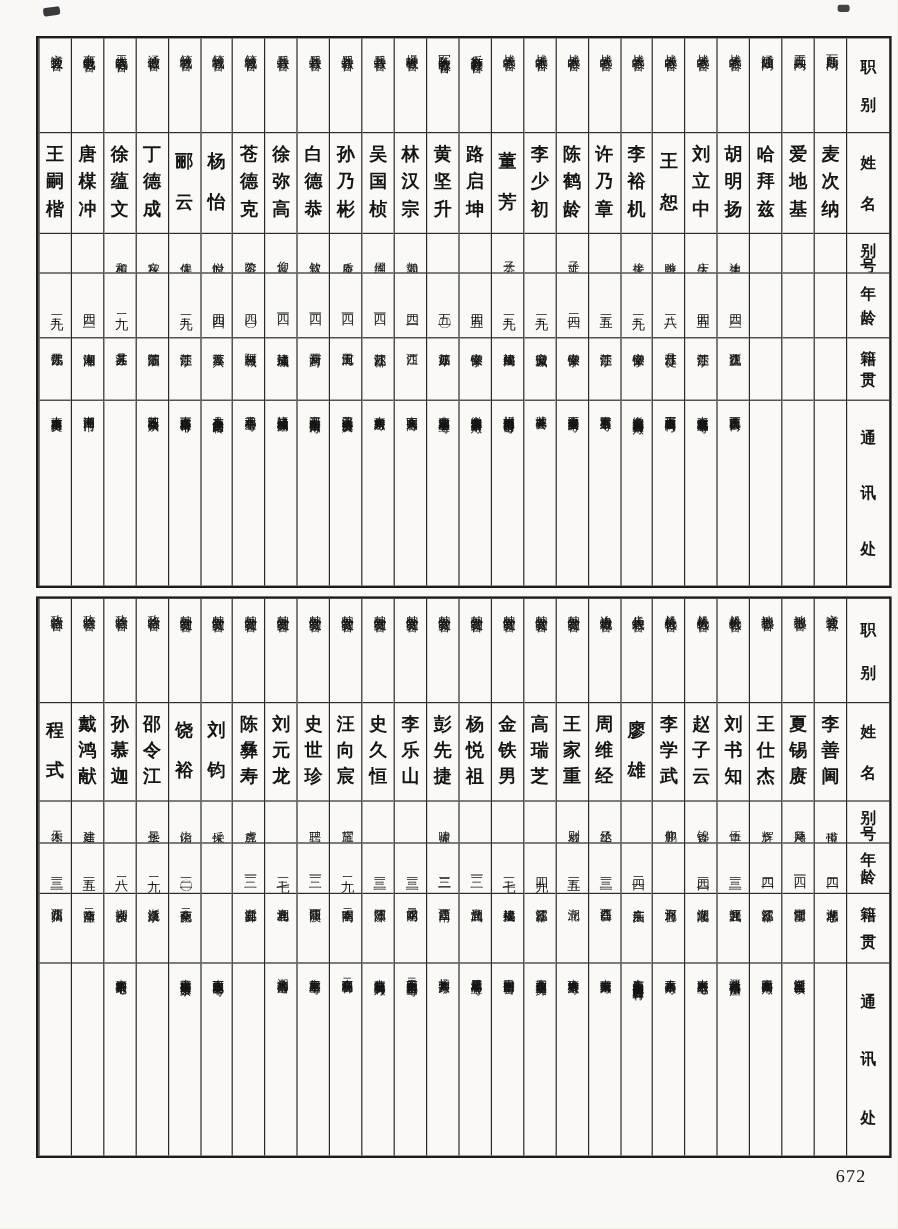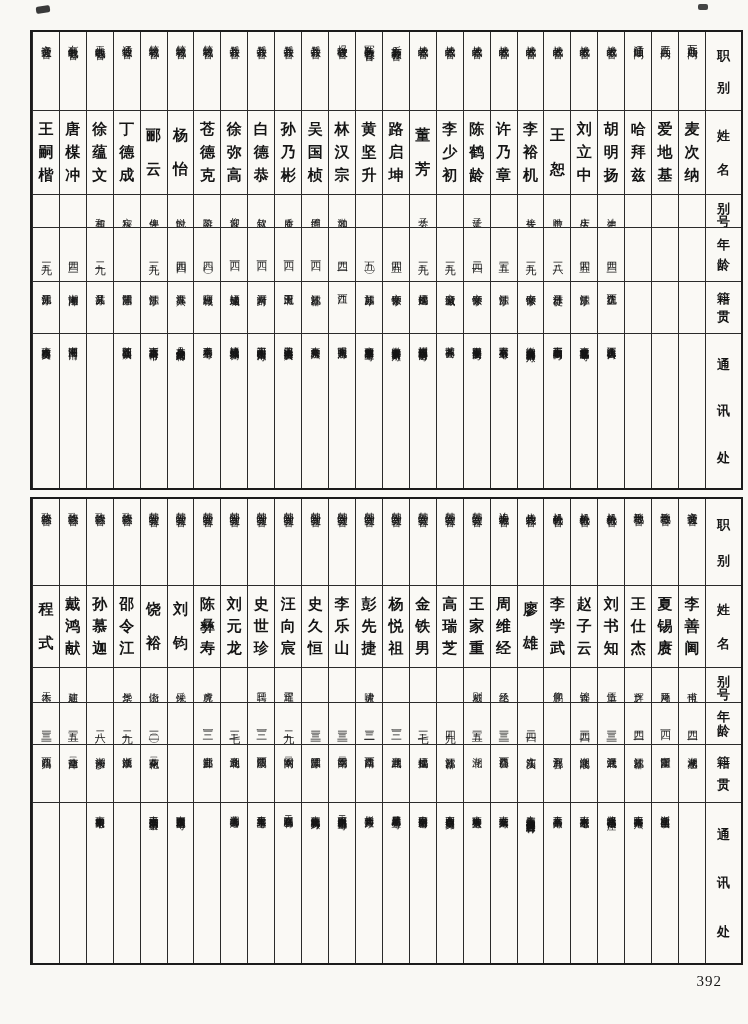--- a/index.html
+++ b/index.html
@@ -1305,14 +1305,14 @@
           <div class="vtxt age-t">三三</div>
         </div>
         <div class="cell r4">
           <div class="vtxt origin-t">江西临川</div>
         </div>
         <div class="cell r5">
           <div class="vtxt addr-t"></div>
         </div>
       </div>
     </div>
-  <div class="pagenum">392</div>
+  <div class="pagenum">672</div>
 </div>
 
 </body></html>

